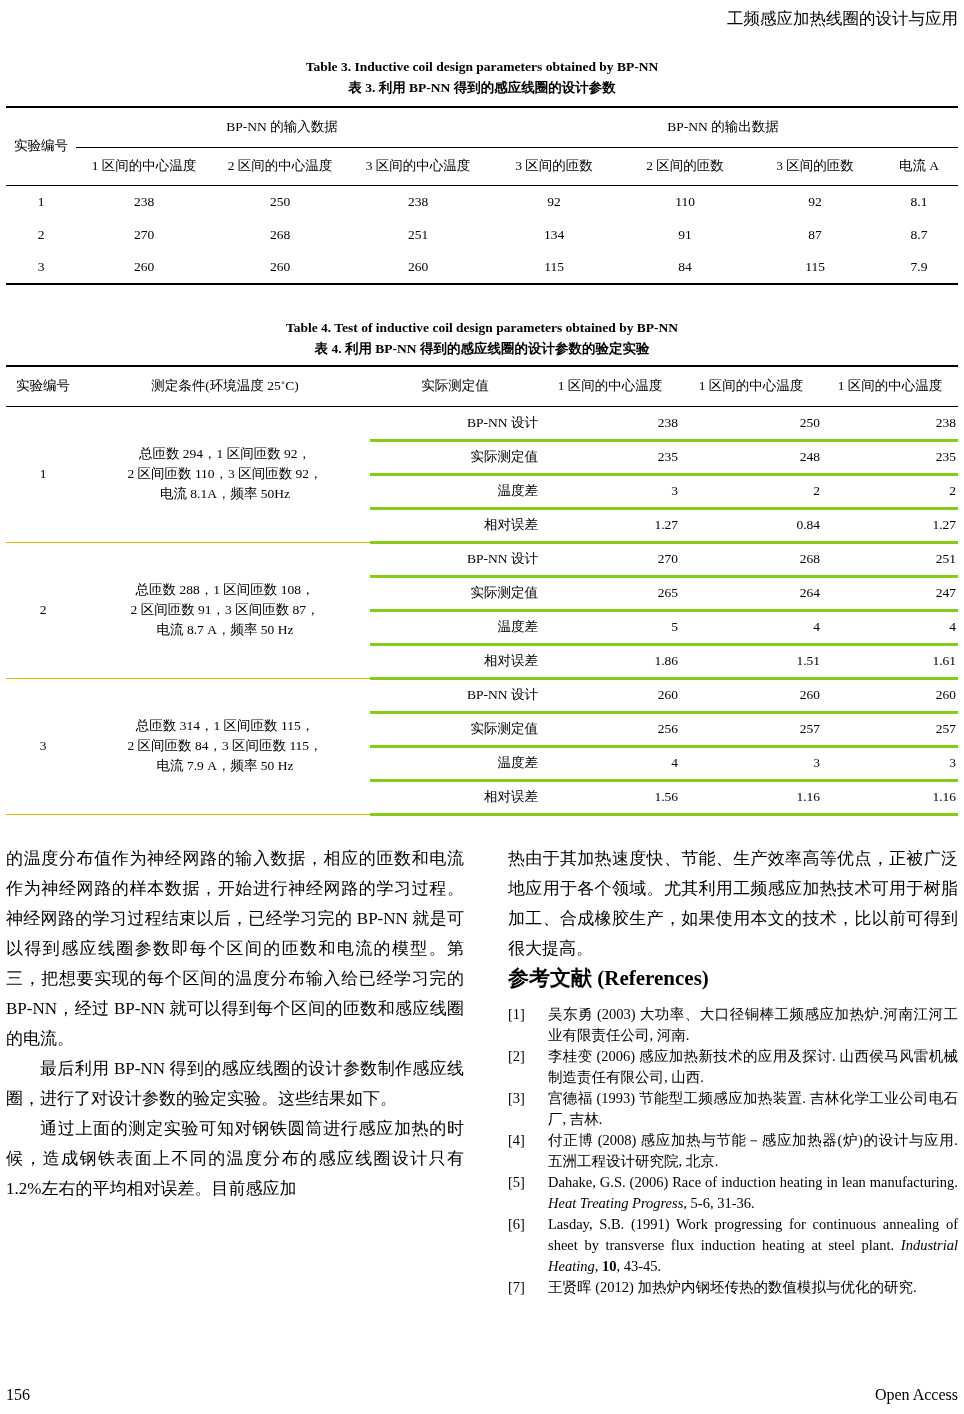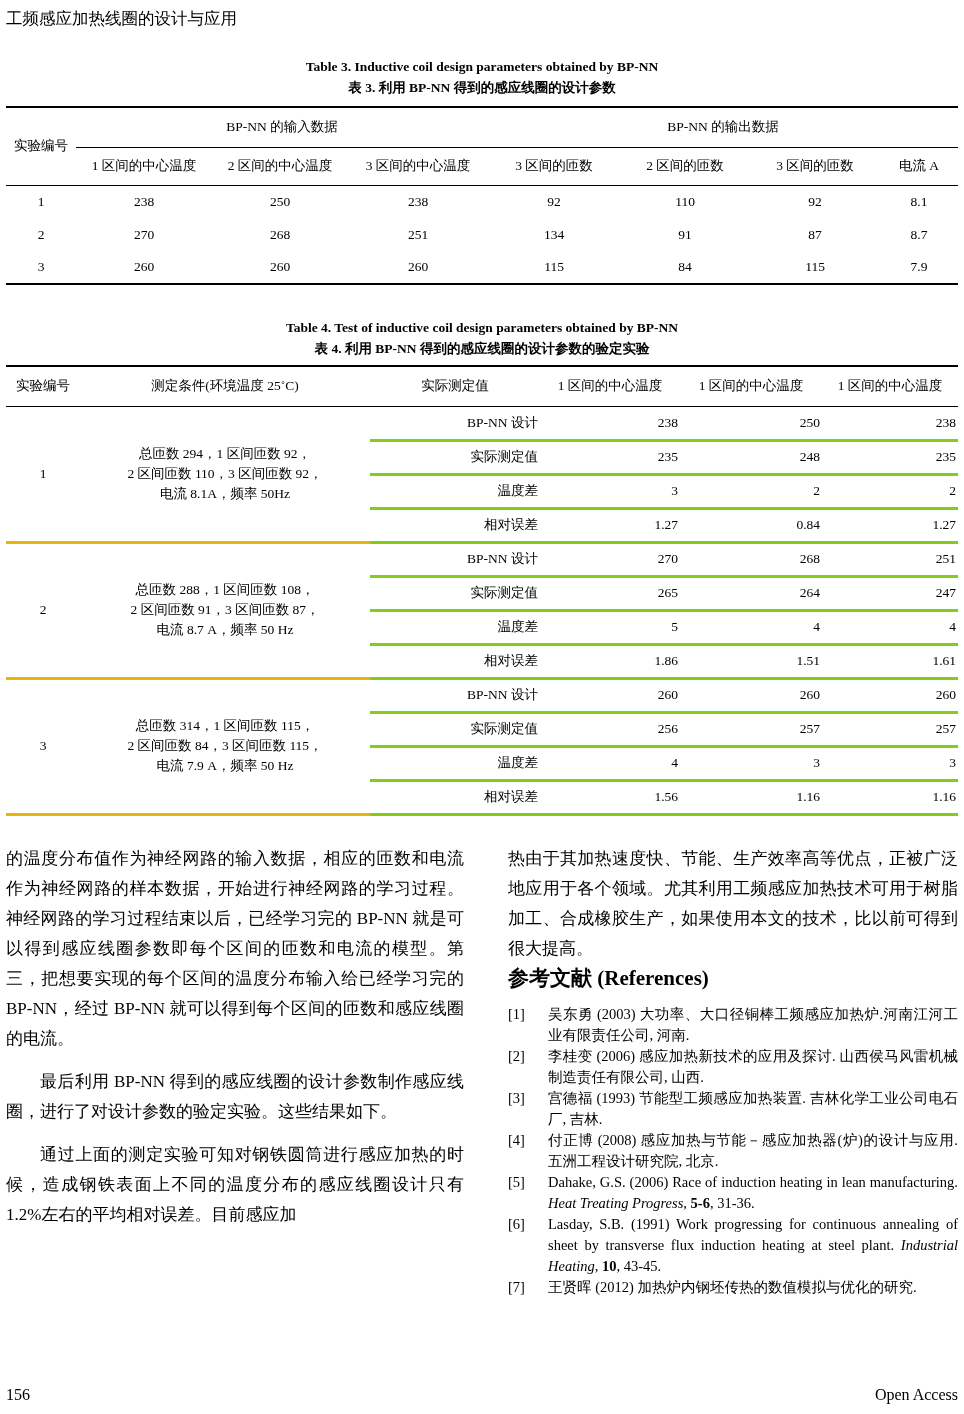--- a/index.html
+++ b/index.html
@@ -10,21 +10,21 @@
     color:#000;
   }
   .page {
     position:relative;
     width:964px; height:1414px;
     padding:8px 6px 0 6px;
     overflow:hidden;
     background:#fff;
   }
   .running-head {
-    text-align:left;
+    text-align:right;
     font-size:16.5px;
     line-height:22px;
   }
   .caption {
     text-align:center;
     font-weight:bold;
     font-size:13.5px;
     line-height:21px;
   }
   .caption-t3 { margin-top:26px; }
@@ -43,38 +43,38 @@
   .t3 .grp-row th { height:40px; }
   .t3 .grp { border-bottom:1px solid #000; }
   .t3 .exp { border-bottom:1px solid #000; }
   .t3 .sub th { height:38px; border-bottom:1px solid #000; }
   .t3 tbody td { height:33px; }
 
   
   .t4 { margin-top:6px; border-top:2px solid #000; border-bottom:1px solid #000; }
   .t4 thead th { height:40px; border-bottom:1px solid #000; }
   .t4 tbody td { height:34px; }
-  .t4 .c-id, .t4 .c-cond { border-bottom:3px solid #eab308; }
+  .t4 .c-id, .t4 .c-cond { border-bottom:1px solid #eab308; }
   .t4 .c-cond { line-height:20px; }
   .t4 .rline { border-bottom:3px solid #84cc16;text-align:right; }
 
   
   .columns {
     display:flex;
     gap:44px;
     margin-top:28px;
   }
   .col-left  { width:458px; }
   .col-right { width:450px; }
   .col p {
     font-size:17px;
     line-height:30px;
     text-align:justify;
   }
-  .col p.indent { text-indent:2em;margin-top:13px; }
+  .col p.indent { text-indent:2em; }
   .sec-heading {
     font-size:21px;
     font-weight:bold;
     line-height:28px;
     margin:14px 0 10px 0;
   }
   .ref-heading { margin:0 0 12px 0; }
 
   .ref-list { margin-top:2px; }
   .ref-item {
@@ -302,21 +302,21 @@
           <div class="ref-item">
             <span class="ref-num">[3]</span>
             <span class="ref-text"><span>宫德福  (1993)  节能型工频感应加热装置. 吉林化学工业公司电石厂, 吉林.</span></span>
           </div>
           <div class="ref-item">
             <span class="ref-num">[4]</span>
             <span class="ref-text"><span>付正博  (2008)  感应加热与节能－感应加热器(炉)的设计与应用. 五洲工程设计研究院, 北京.</span></span>
           </div>
           <div class="ref-item">
             <span class="ref-num">[5]</span>
-            <span class="ref-text"><span>Dahake, G.S. (2006) Race of induction heating in lean manufacturing. </span><span style="font-style: italic;">Heat Treating Progress</span><span>, </span><span style="font-weight: bold;">5-6</span><span>, 31-36.</span></span>
+            <span class="ref-text"><span>Dahake, G.S. (2006) Race of induction heating in lean manufacturing. </span><span style="font-style: italic;">Heat Treating Progress</span><span>, </span><span style="font-weight: normal;">5-6</span><span>, 31-36.</span></span>
           </div>
           <div class="ref-item">
             <span class="ref-num">[6]</span>
             <span class="ref-text"><span>Lasday, S.B. (1991) Work progressing for continuous annealing of sheet by transverse flux induction heating at steel plant. </span><span style="font-style: italic;">Industrial Heating</span><span>, </span><span style="font-weight: bold;">10</span><span>, 43-45.</span></span>
           </div>
           <div class="ref-item">
             <span class="ref-num">[7]</span>
             <span class="ref-text"><span>王贤晖  (2012)  加热炉内钢坯传热的数值模拟与优化的研究.</span></span>
           </div>
         </div>

